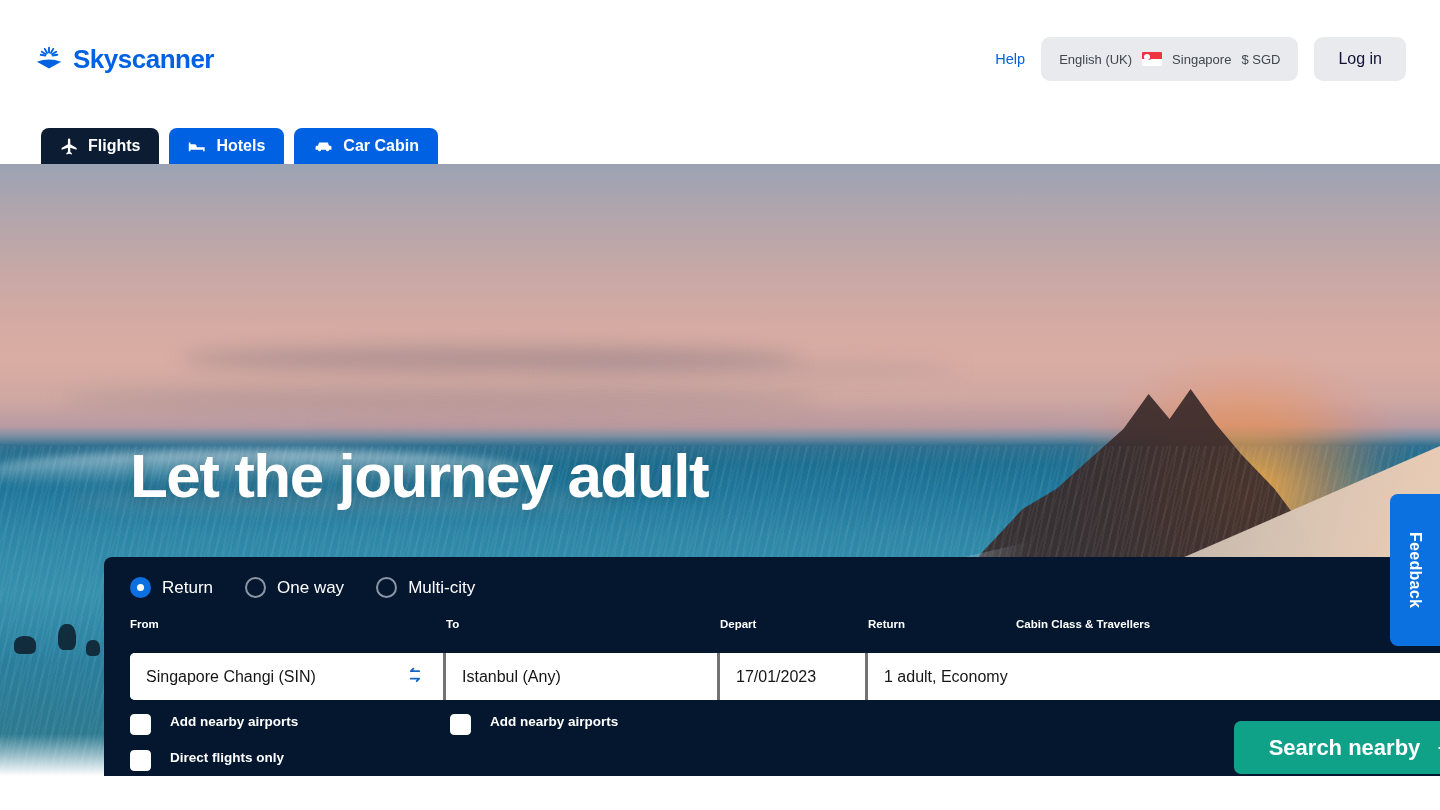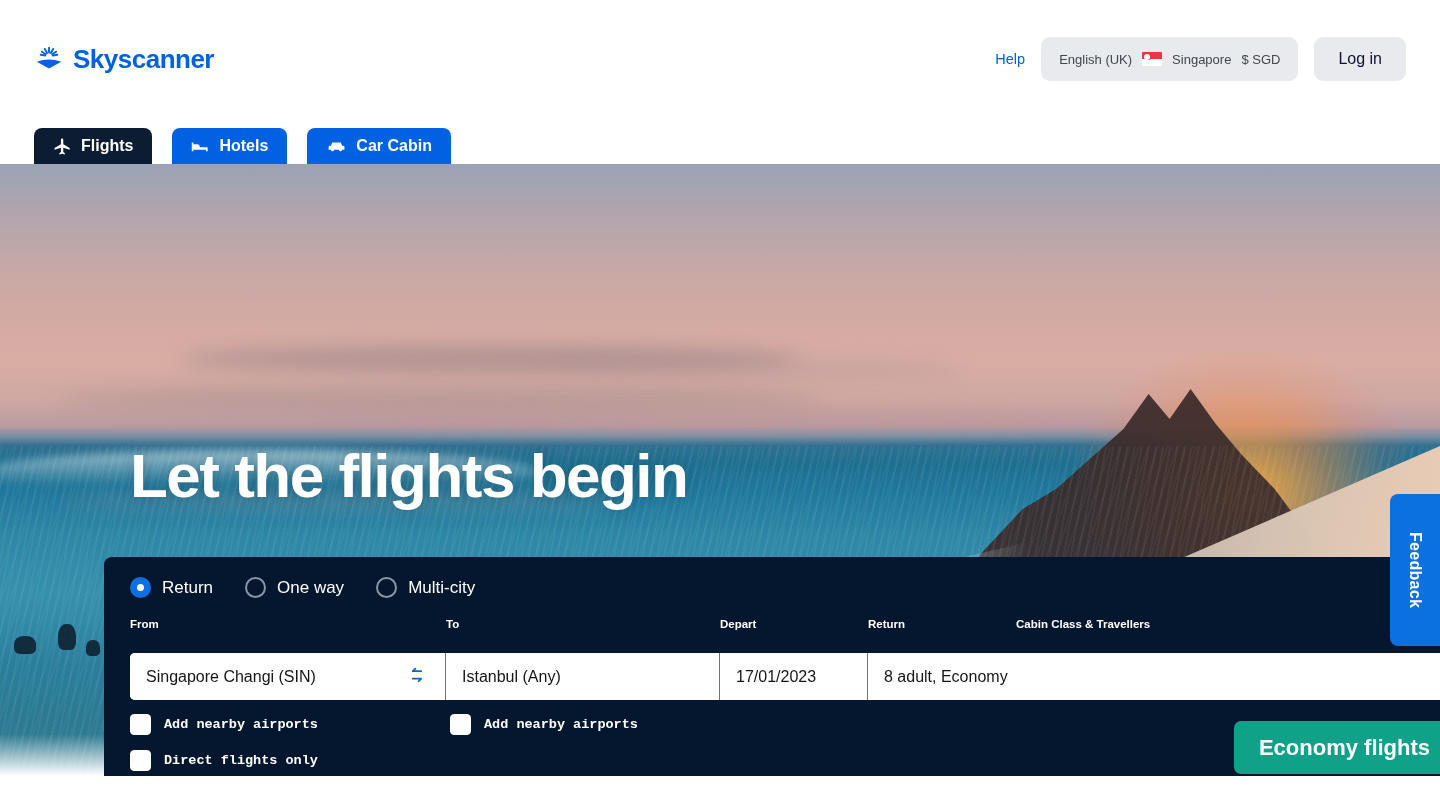--- a/index.html
+++ b/index.html
@@ -73,24 +73,24 @@
     height: 44px;
     font-size: 16px;
     font-weight: normal;
     color: #111236;
     cursor: pointer;
     font-family: "Liberation Sans", sans-serif;
   }
 
   .nav-tabs {
     display: flex;
-    gap: 20px;
+    gap: 10px;
     padding-left: 34px;
     position: absolute;
-    bottom: 0; left: 0;
+    bottom: 0; left: 7px;
   }
   .tab {
     display: flex; align-items: center; gap: 9px;
     border-radius: 8px 8px 0 0;
     padding: 0 19px;
     height: 36px;
     font-size: 16px;
     font-weight: bold;
     color: #ffffff;
     cursor: pointer;
@@ -272,21 +272,21 @@
     display: flex;
     background: #ffffff;
     border-radius: 5px;
     overflow: hidden;
     height: 47px;
   }
   .field {
     display: flex;
     align-items: center;
     height: 100%;
-    border-right: 1px solid #737373;
+    border-right: 3px solid #737373;
     padding: 0 16px;
     font-size: 16px;
     color: #161616;
     cursor: text;
     background: #ffffff;
   }
   .field:last-child { border-right: none; }
   .f-from   { width: 316px; justify-content: space-between; }
   .f-to     { width: 274px; }
   .f-depart { width: 148px; }
@@ -303,21 +303,21 @@
     border-top: 7px solid #161616;
   }
 
   .bottom-row {
     position: relative;
     margin-top: 14px;
     min-height: 74px;
   }
   .checks-left { position: absolute; left: 0; top: 0; }
   .checks-mid  { position: absolute; left: 320px; top: 0; }
-  .check-item { display: flex; align-items: center; gap: 13px; margin-bottom: 15px; cursor: pointer; font-family: Liberation Mono, monospace; }
+  .check-item { display: flex; gap: 19px; margin-bottom: 15px; cursor: pointer; }
   .checkbox {
     width: 21px; height: 21px;
     border-radius: 4px;
     background: #ffffff;
     border: 1px solid #ffffff;
     flex: none;
   }
   .check-label { color: #ffffff; font-size: 13.5px; font-weight: bold; }
 
   .search-btn {
@@ -429,21 +429,21 @@
   <div class="surfline"></div>
   <div class="hero-foam"></div>
   <div class="hero-sand"></div>
   <div class="hero-sand2"></div>
   <div class="bather b1"></div>
   <div class="bather b2"></div>
   <div class="bather b3"></div>
   <div class="bather b4"></div>
   <div class="bather b5"></div>
 
-  <h1 class="hero-title">Let the flights begin</h1>
+  <h1 class="hero-title">Let the journey adult</h1>
 
   <div class="search-panel">
 
     <div class="trip-types">
       <div class="trip-type">
         <span class="radio checked"></span>
         <span class="trip-label">Return</span>
       </div>
       <div class="trip-type">
         <span class="radio"></span>
@@ -478,21 +478,21 @@
       <div class="field f-to">
         <span>Istanbul (Any)</span>
       </div>
 
 
       <div class="field f-return">
         <span>17/01/2023</span>
       </div>
 
       <div class="field f-cabin">
-        <span>8 adult, Economy</span>
+        <span>1 adult, Economy</span>
         <span class="caret"></span>
       </div>
     </div>
 
     <div class="bottom-row">
 
       <div class="checks-left">
         <div class="check-item">
           <span class="checkbox"></span>
           <span class="check-label">Add nearby airports</span>
@@ -504,21 +504,21 @@
       </div>
 
       <div class="checks-mid">
         <div class="check-item">
           <span class="checkbox"></span>
           <span class="check-label">Add nearby airports</span>
         </div>
       </div>
 
       <button class="search-btn">
-        <span>Economy flights</span>
+        <span>Search nearby</span>
         <svg width="26" height="20" viewBox="0 0 24 24" fill="none" stroke="#ffffff" stroke-width="2.4" stroke-linecap="round" stroke-linejoin="round">
           <path d="M4 12h15"></path>
             <path d="M13 6l6 6-6 6"></path>
         </svg>
       </button>
     </div>
   </div>
 
   <div class="feedback-tab">
     <span>Feedback</span>

